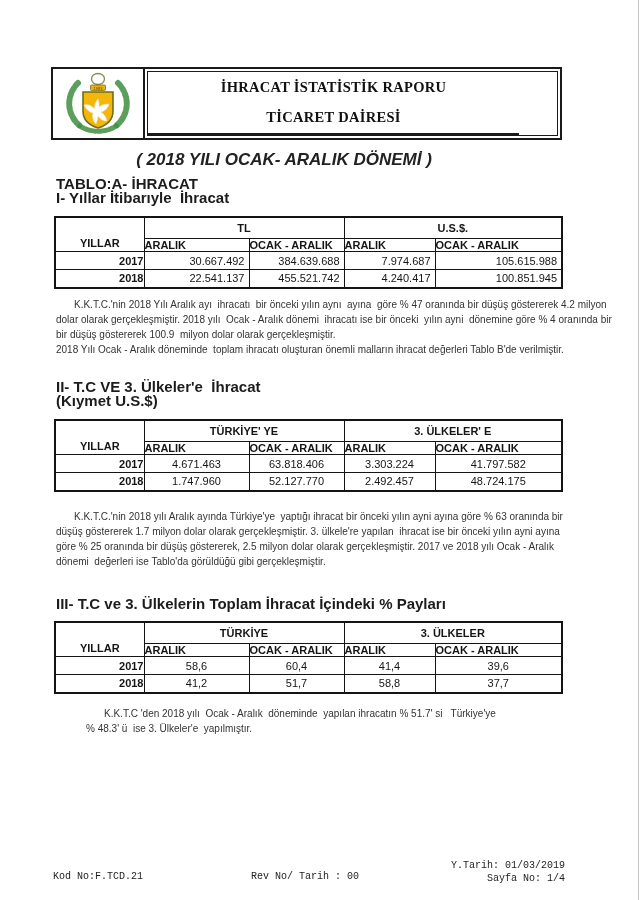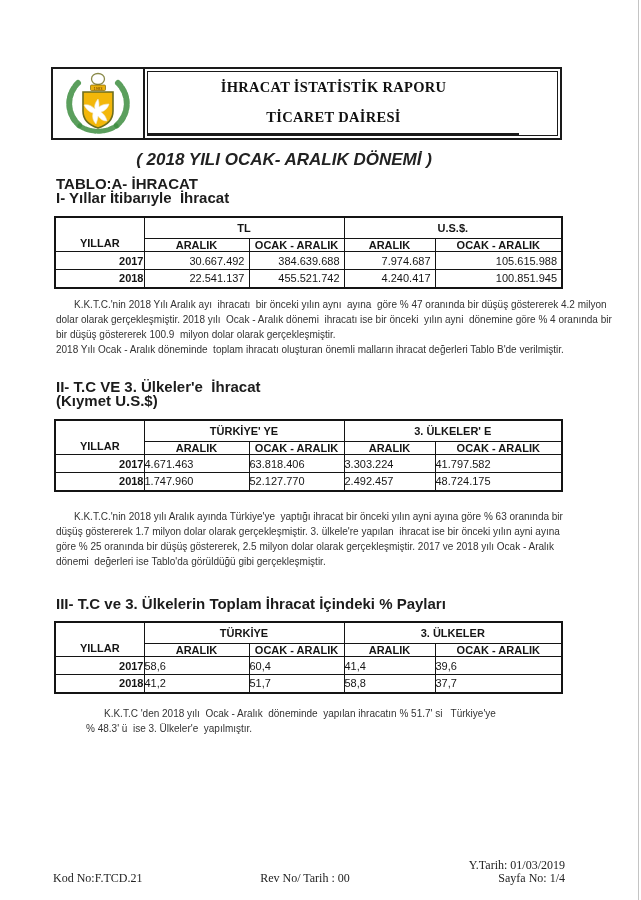--- a/index.html
+++ b/index.html
@@ -21,31 +21,31 @@
     font-size:17px; font-weight:bold; color:#222;font-style:italic; }
 
   .sec-head { position:absolute; left:56px; font-size:15px; font-weight:bold; line-height:14px; color:#1c1c1c; white-space:pre; }
 
   
   table.rep { position:absolute; left:54px; border-collapse:collapse; table-layout:fixed; width:507px;
     font-size:11px; color:#151515; background:#fff; }
   table.rep, table.rep td { border:1.5px solid #141414; }
   table.rep { border-width:2px; }
   td.gh { height:14px; text-align:center; font-weight:bold; padding:4px; }
-  td.sh { height:13px; text-align:center; font-weight:bold; padding:0; }
+  td.sh { height:13px; text-align:left; font-weight:bold; padding:0; }
   td.yh { text-align:center; font-weight:bold; vertical-align:bottom; padding-bottom:2px; }
   td.year { height:18px; font-weight:bold; text-align:right; padding-left:3px; }
   td.nr { height:18px; text-align:right; padding-right:4px; }
-  td.nc { height:18px; text-align:left; }
+  td.nc { height:18px; text-align:center; }
 
   .para { position:absolute; left:56px; font-size:10px; line-height:15px; color:#333;
     white-space:pre; text-indent:18px; }
 
   .footer-left, .footer-center, .footer-right {
-    position:absolute; font-family:Liberation Serif, serif; font-size:12px; color:#222; }
+    position:absolute; font-family:Liberation Mono, monospace; font-size:10px; color:#222; }
   .footer-left { left:53px; top:871px; }
   .footer-center { left:230px; top:871px; width:150px; text-align:center; }
   .footer-right { right:76px; top:859px; text-align:right; line-height:13px; white-space:pre-line; }
 </style>
 </head>
 <body>
 
 <div class="page-edge"></div>
 
 <div class="header-box">

